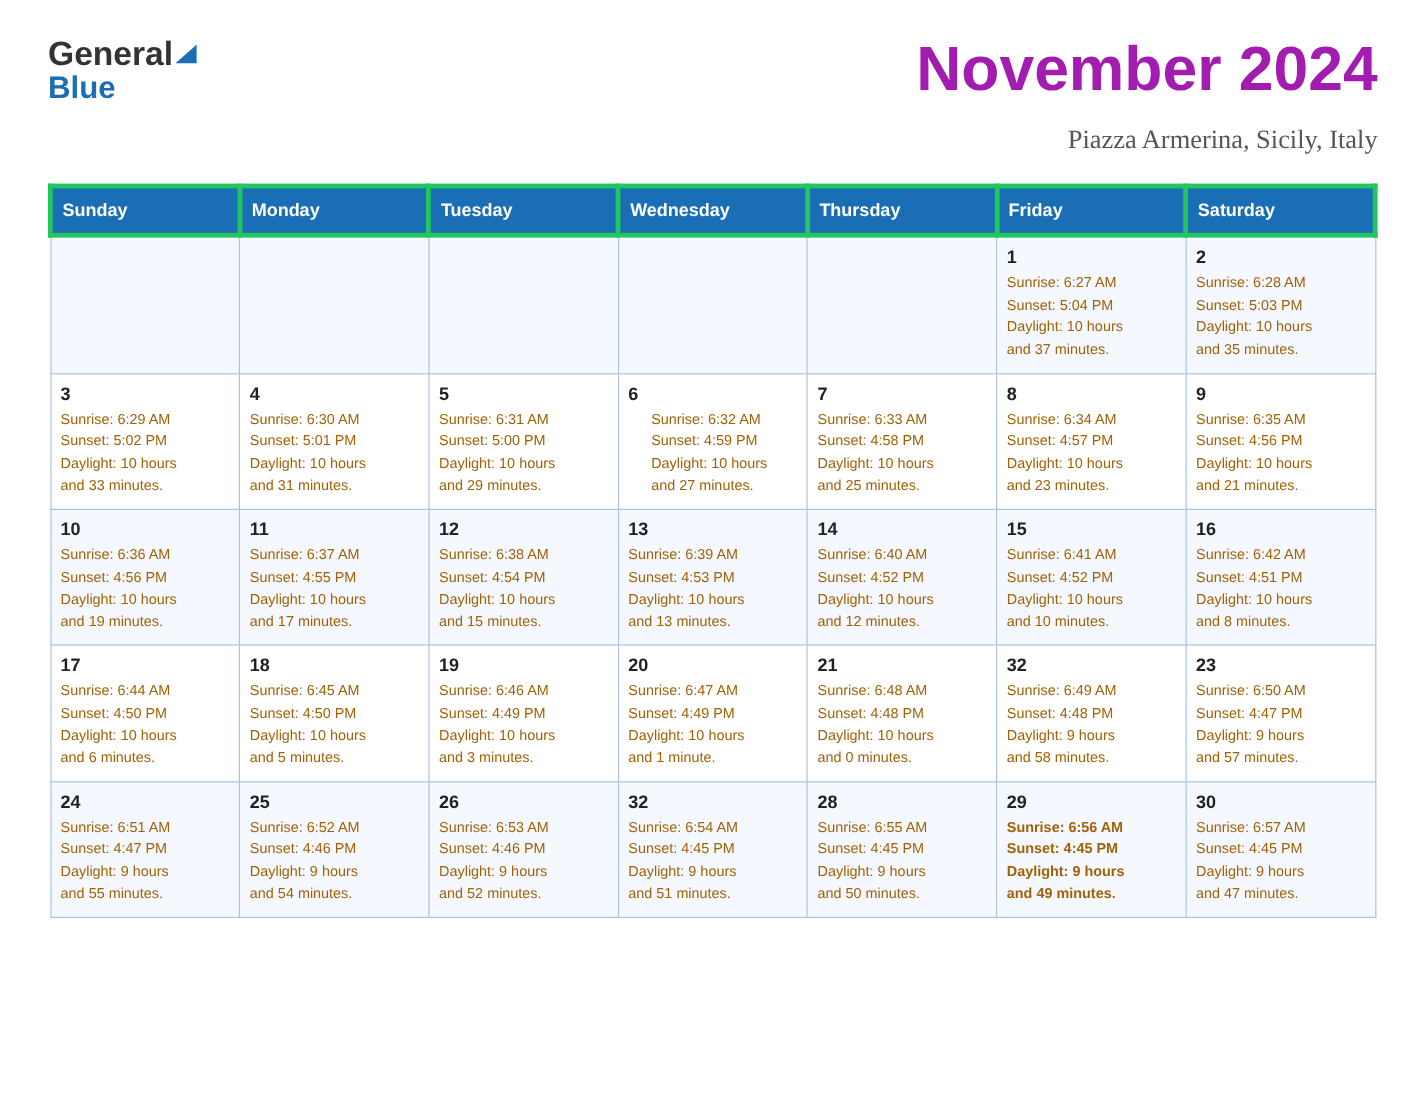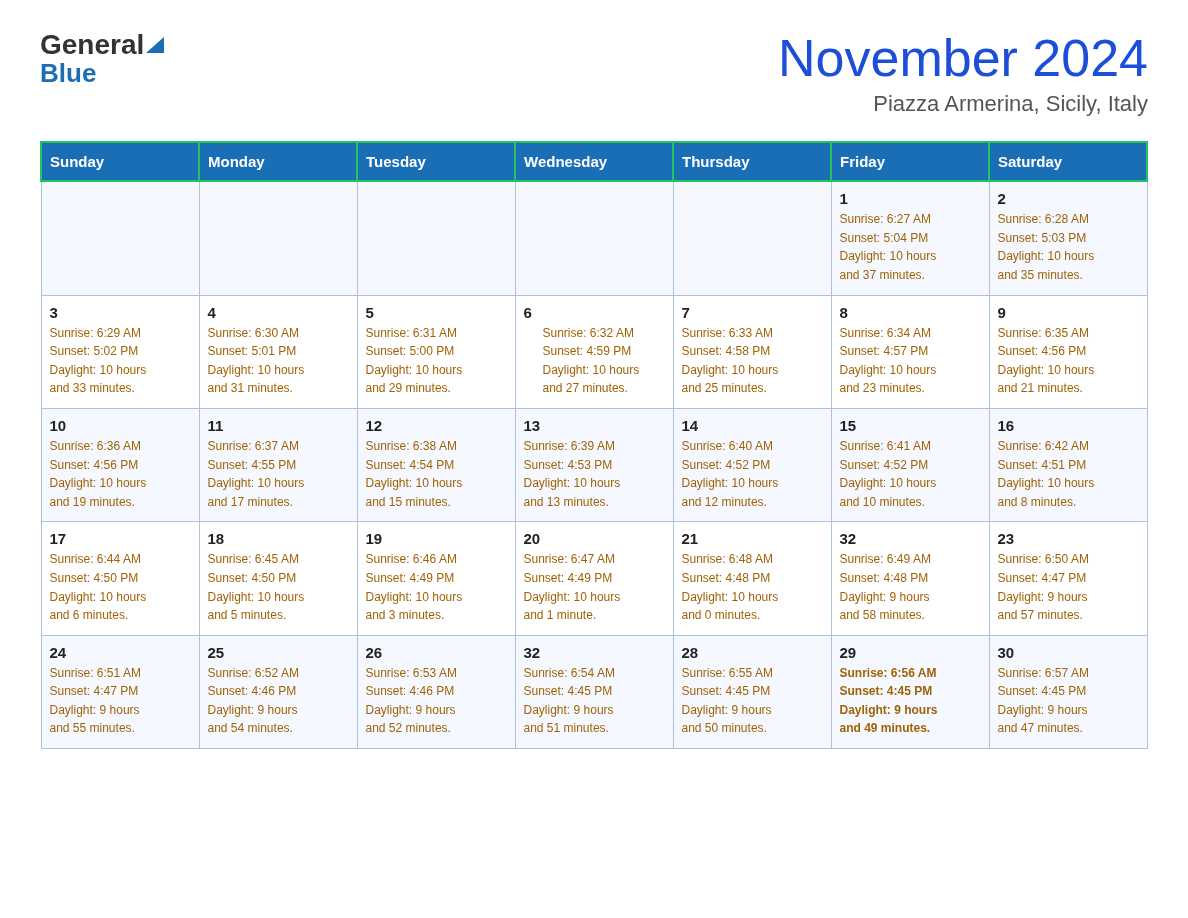--- a/index.html
+++ b/index.html
@@ -24,43 +24,44 @@
       font-size: 28px;
       font-weight: bold;
       color: #333;
       line-height: 1.1;
     }
     .title-block {
       text-align: right;
     }
     .title-block h1 {
       font-size: 52px;
-      font-weight: normal;
-      color: #1d4ed8;
+      font-weight: bold;
+      color: #a21caf;
       line-height: 1.1;
     }
     .title-block h2 {
       font-size: 22px;
       font-weight: normal;
       color: #555;
-      margin-top: 4px;
+      margin-top: 16px;
+      font-family: Liberation Serif, serif;
     }
     .calendar {
       width: 100%;
       border-collapse: collapse;
       table-layout: fixed;
     }
     .calendar thead tr th {
       background-color: #1a6eb5;
       color: #fff;
       font-size: 15px;
       font-weight: bold;
       padding: 10px 8px;
       text-align: left;
-      border: 2px solid #22c55e;
+      border: 4px solid #22c55e;
     }
     .calendar tbody tr td {
       vertical-align: top;
       padding: 8px 8px 10px 8px;
       border: 1px solid #aac4e0;
       background: #fff;
       font-size: 12.5px;
       color: #333;
       min-height: 90px;
       height: 110px;

